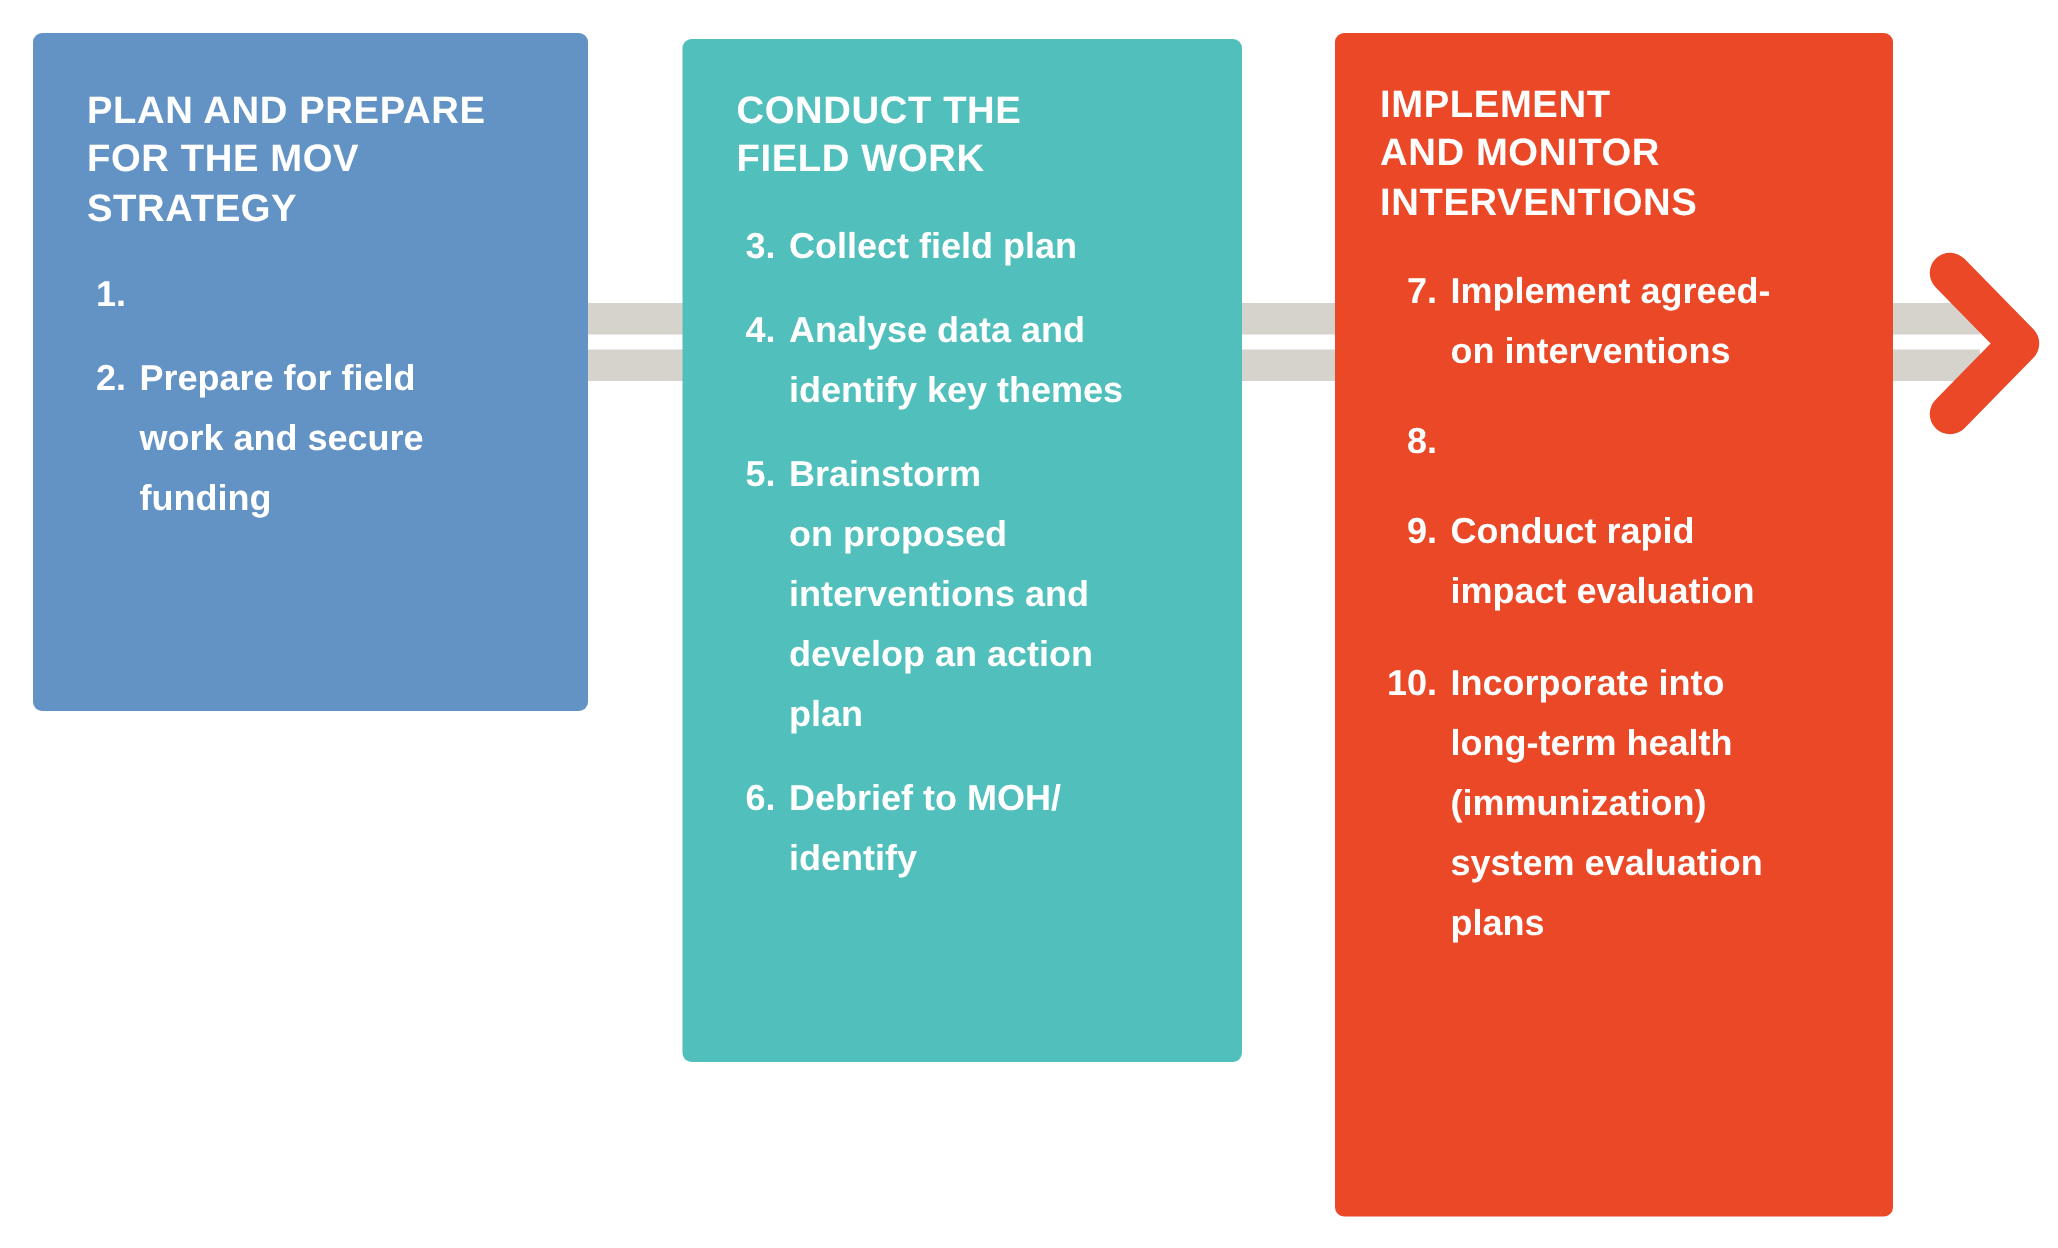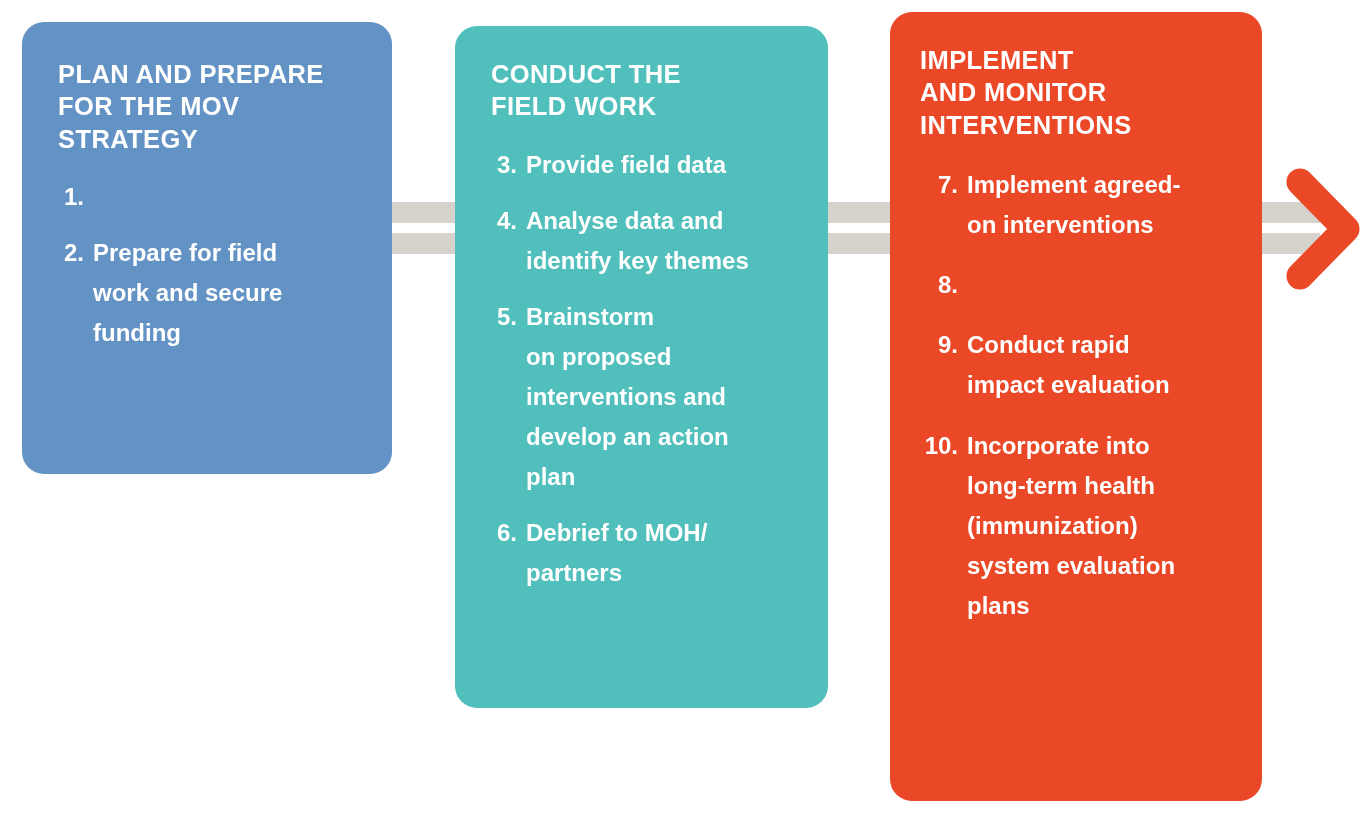--- a/index.html
+++ b/index.html
@@ -33,21 +33,21 @@
 
   
   .arrow-head {
     position: absolute;
     z-index: 3;
   }
 
   
   .panel {
     position: absolute;
-    border-radius: 22px;
+    border-radius: 6px;
     z-index: 2;
     box-sizing: border-box;
     overflow: hidden;
   }
   .panel-inner {
     padding: 36px 28px 30px 36px;
   }
 
   .panel-title {
     color: #ffffff;
@@ -98,21 +98,21 @@
     left: 455px;
     top: 26px;
     width: 373px;
     height: 682px;
     background: #51bfbb;
   }
   #panel-conduct .step-num { min-width: 26px; }
 
   #panel-implement {
     left: 890px;
-    top: 12px;
+    top: 22px;
     width: 372px;
     height: 789px;
     background: #ea4826;
   }
   #panel-implement .step-num { min-width: 38px; }
   #panel-implement .panel-title { margin-bottom: 24px; }
   #panel-implement .step-item { margin-bottom: 20px; }
 
   #panel-conduct .panel-inner { padding-top: 32px; }
   #panel-implement .panel-inner { padding-top: 32px; padding-left: 30px; }
@@ -160,39 +160,39 @@
     </div>
   </div>
 
   <div class="panel" id="panel-conduct">
     <div class="panel-inner">
       <h2 class="panel-title">CONDUCT THE
 FIELD WORK</h2>
       <ul class="step-list">
         <li class="step-item">
           <span class="step-num">3.</span>
-          <span class="step-text">Provide field data</span>
+          <span class="step-text">Collect field plan</span>
         </li>
         <li class="step-item">
           <span class="step-num">4.</span>
           <span class="step-text">Analyse data and
 identify key themes</span>
         </li>
         <li class="step-item">
           <span class="step-num">5.</span>
           <span class="step-text">Brainstorm
 on proposed
 interventions  and
 develop an action
 plan</span>
         </li>
         <li class="step-item">
           <span class="step-num">6.</span>
           <span class="step-text">Debrief to MOH/
-partners</span>
+identify</span>
         </li>
       </ul>
     </div>
   </div>
 
   <div class="panel" id="panel-implement">
     <div class="panel-inner">
       <h2 class="panel-title">IMPLEMENT
 AND MONITOR
 INTERVENTIONS</h2>

